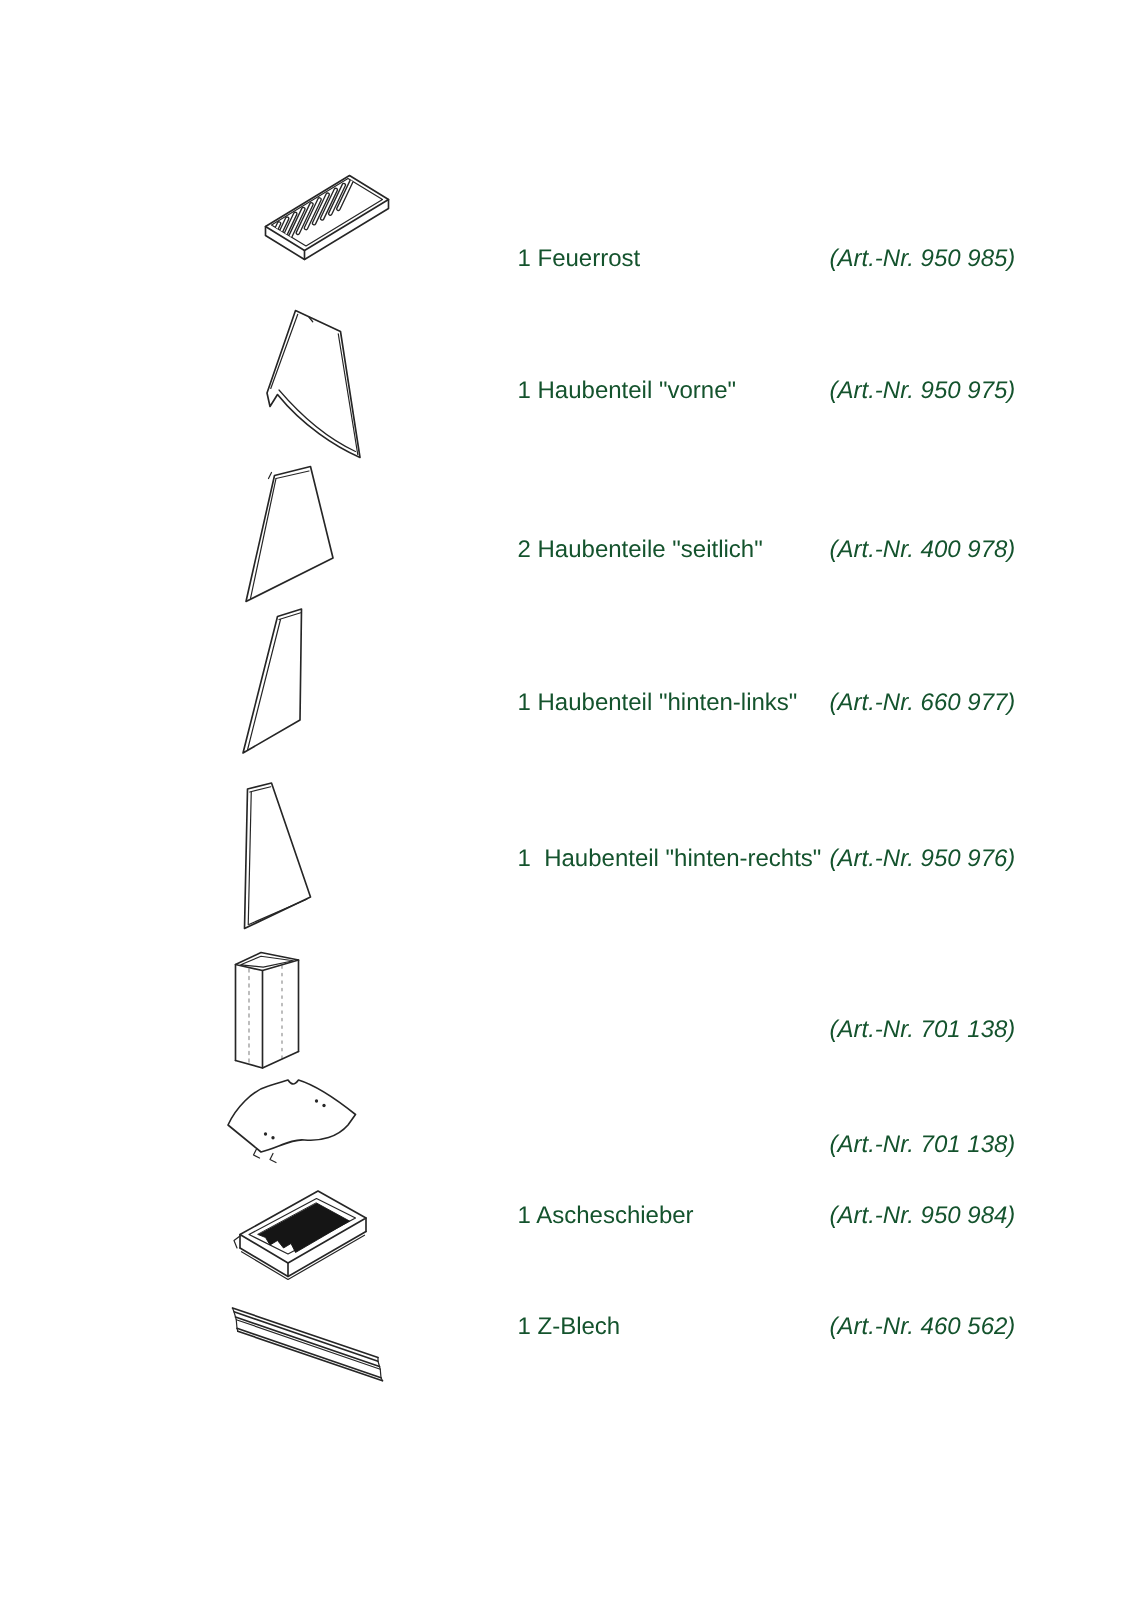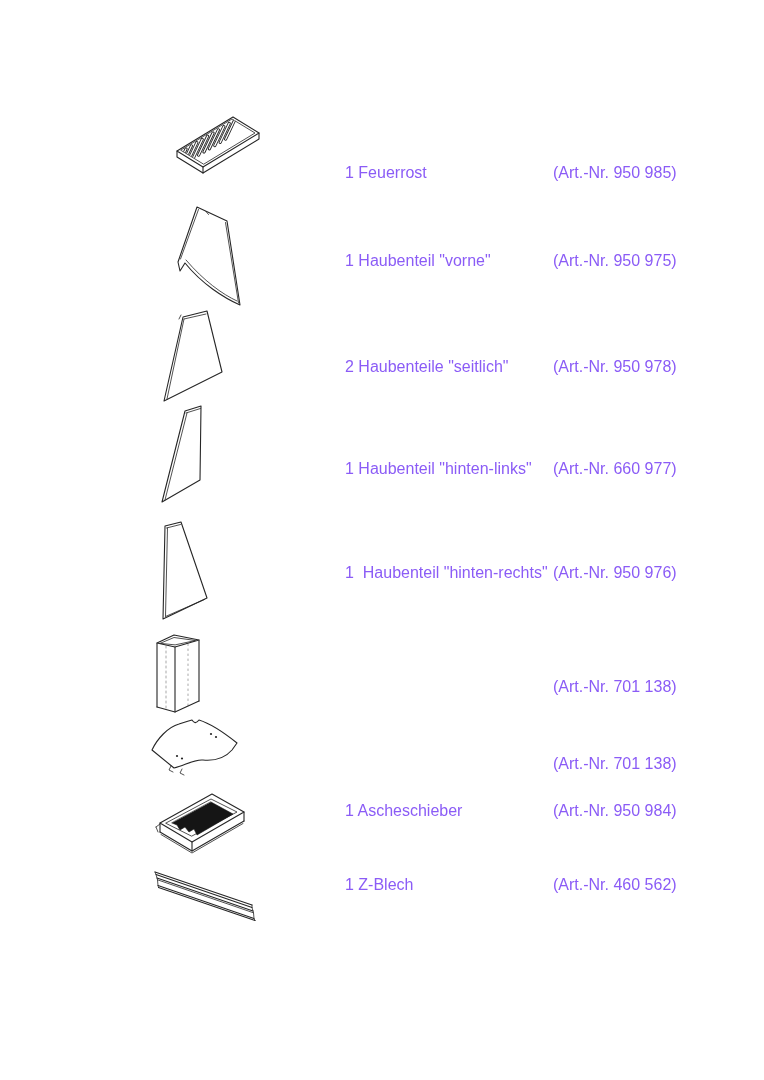--- a/index.html
+++ b/index.html
@@ -2,31 +2,31 @@
 <html><head>
 <meta charset="utf-8">
 <style>
   html,body{margin:0;padding:0;background:#e8e8e8;}
   .page{
     position:relative;
     width:764px;height:1080px;
     margin:0 auto;
     background:#ffffff;
     font-family:"Liberation Sans", sans-serif;
-    color:#8b5cf6;
+    color:#14532d;
     overflow:hidden;
   }
   .pline{
     position:absolute;
     left:345px;right:0;
     height:22px;line-height:22px;
     font-size:16px;
   }
   .lbl{white-space:pre;}
-  .art{position:absolute;left:208px;top:0;white-space:pre;}
+  .art{position:absolute;left:208px;top:0;white-space:pre;font-style:italic;}
   .d{position:absolute;}
   .d path,.d line,.d polygon{
     fill:none;
     stroke:#262626;
     stroke-width:1.1;
     stroke-linecap:round;
     stroke-linejoin:round;
   }
   .d .thin{stroke-width:0.8;}
   .d .hatch{stroke-width:0.9;opacity:0.45;}
@@ -128,21 +128,21 @@
     <span class="art">(Art.-Nr. 950 985)</span>
   </div>
 
   <div class="pline" style="top:250px">
     <span class="lbl">1 Haubenteil "vorne"</span>
     <span class="art">(Art.-Nr. 950 975)</span>
   </div>
 
   <div class="pline" style="top:356px">
     <span class="lbl">2 Haubenteile "seitlich"</span>
-    <span class="art">(Art.-Nr. 950 978)</span>
+    <span class="art">(Art.-Nr. 400 978)</span>
   </div>
 
   <div class="pline" style="top:458px">
     <span class="lbl">1 Haubenteil "hinten-links"</span>
     <span class="art">(Art.-Nr. 660 977)</span>
   </div>
 
   <div class="pline" style="top:562px">
     <span class="lbl">1  Haubenteil "hinten-rechts"</span>
     <span class="art">(Art.-Nr. 950 976)</span>

